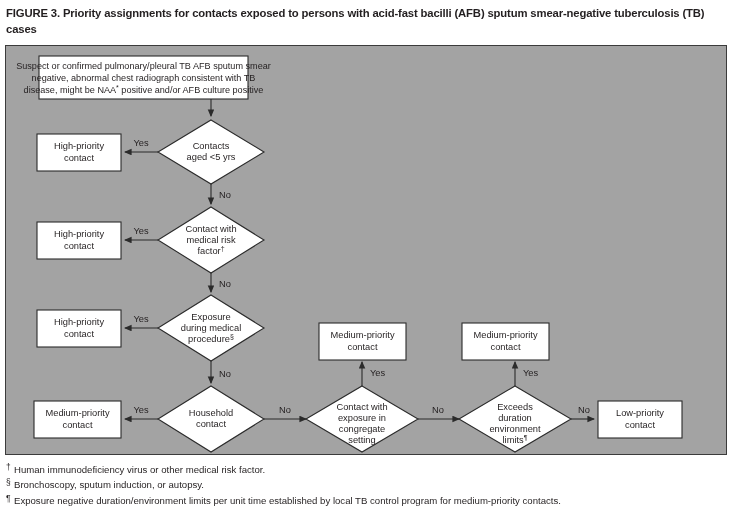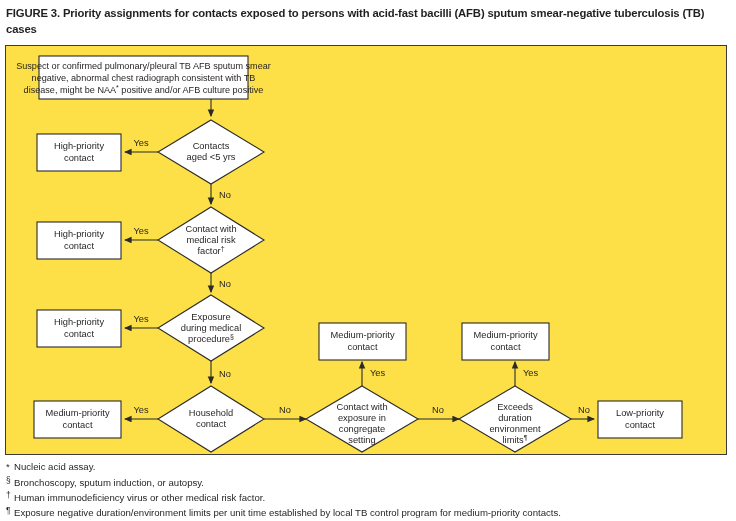--- a/index.html
+++ b/index.html
@@ -32,21 +32,21 @@
     color: #231f20;
   }
   .chart-frame {
     position: absolute;
     left: 5px;
     top: 45px;
     width: 722px;
     height: 410px;
     border: 1px solid #3b3b3b;
     box-sizing: border-box;
-    background: #fde047;
+    background: #a3a3a3;
   }
   .chart-frame svg {
     display: block;
   }
   .footnotes {
     position: absolute;
     left: 6px;
     top: 461px;
     width: 722px;
     font-size: 9.6px;
@@ -239,26 +239,23 @@
         <rect class="shape" x="592" y="355" width="84" height="37"></rect>
         <text class="node-text" x="634" y="370" text-anchor="middle">Low-priority</text>
         <text class="node-text" x="634" y="382" text-anchor="middle">contact</text>
       </g>
 
     </svg>
   </div>
 
   <div class="footnotes">
     <div class="footnote-row">
-      <span class="fn-mark">*</span><span>Nucleic acid assay.</span>
+      <span class="fn-mark sup">†</span><span>Human immunodeficiency virus or other medical risk factor.</span>
     </div>
     <div class="footnote-row">
       <span class="fn-mark sup">§</span><span>Bronchoscopy, sputum induction, or autopsy.</span>
     </div>
     <div class="footnote-row">
-      <span class="fn-mark sup">†</span><span>Human immunodeficiency virus or other medical risk factor.</span>
-    </div>
-    <div class="footnote-row">
       <span class="fn-mark sup">¶</span><span>Exposure negative duration/environment limits per unit time established by local TB control program for medium-priority contacts.</span>
     </div>
   </div>
 
 </div>
 
 </body></html>

